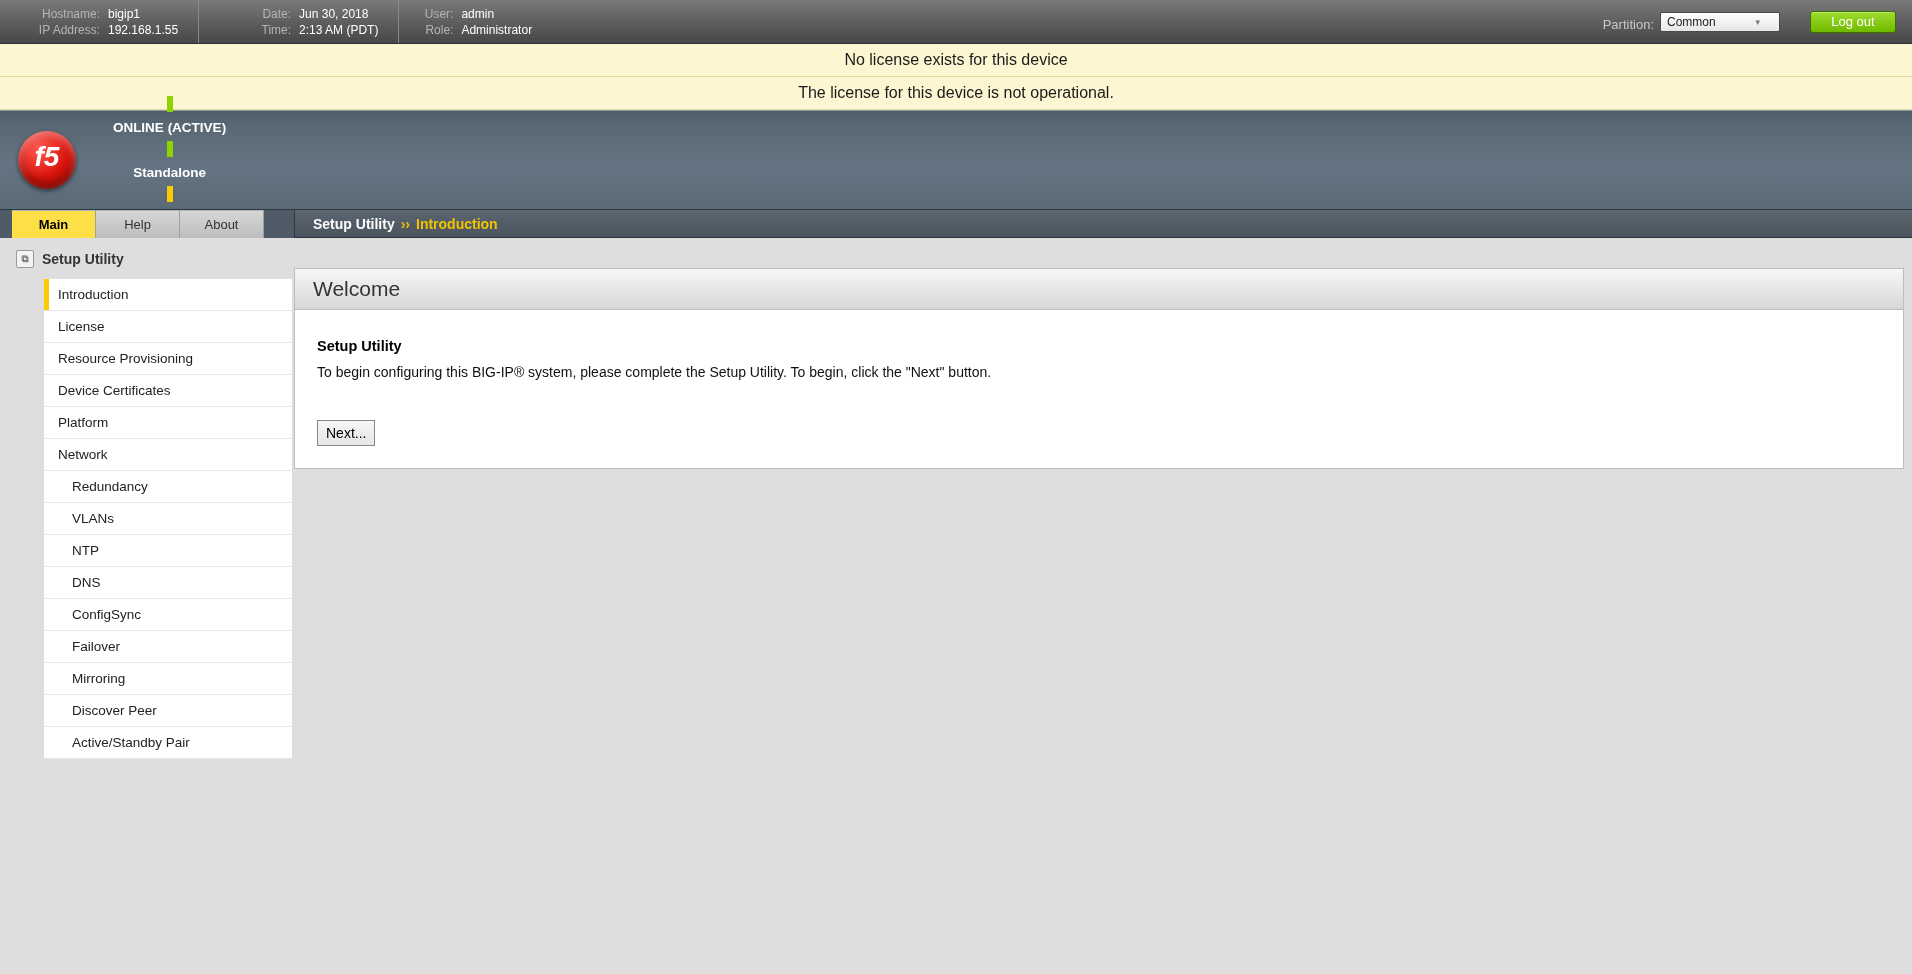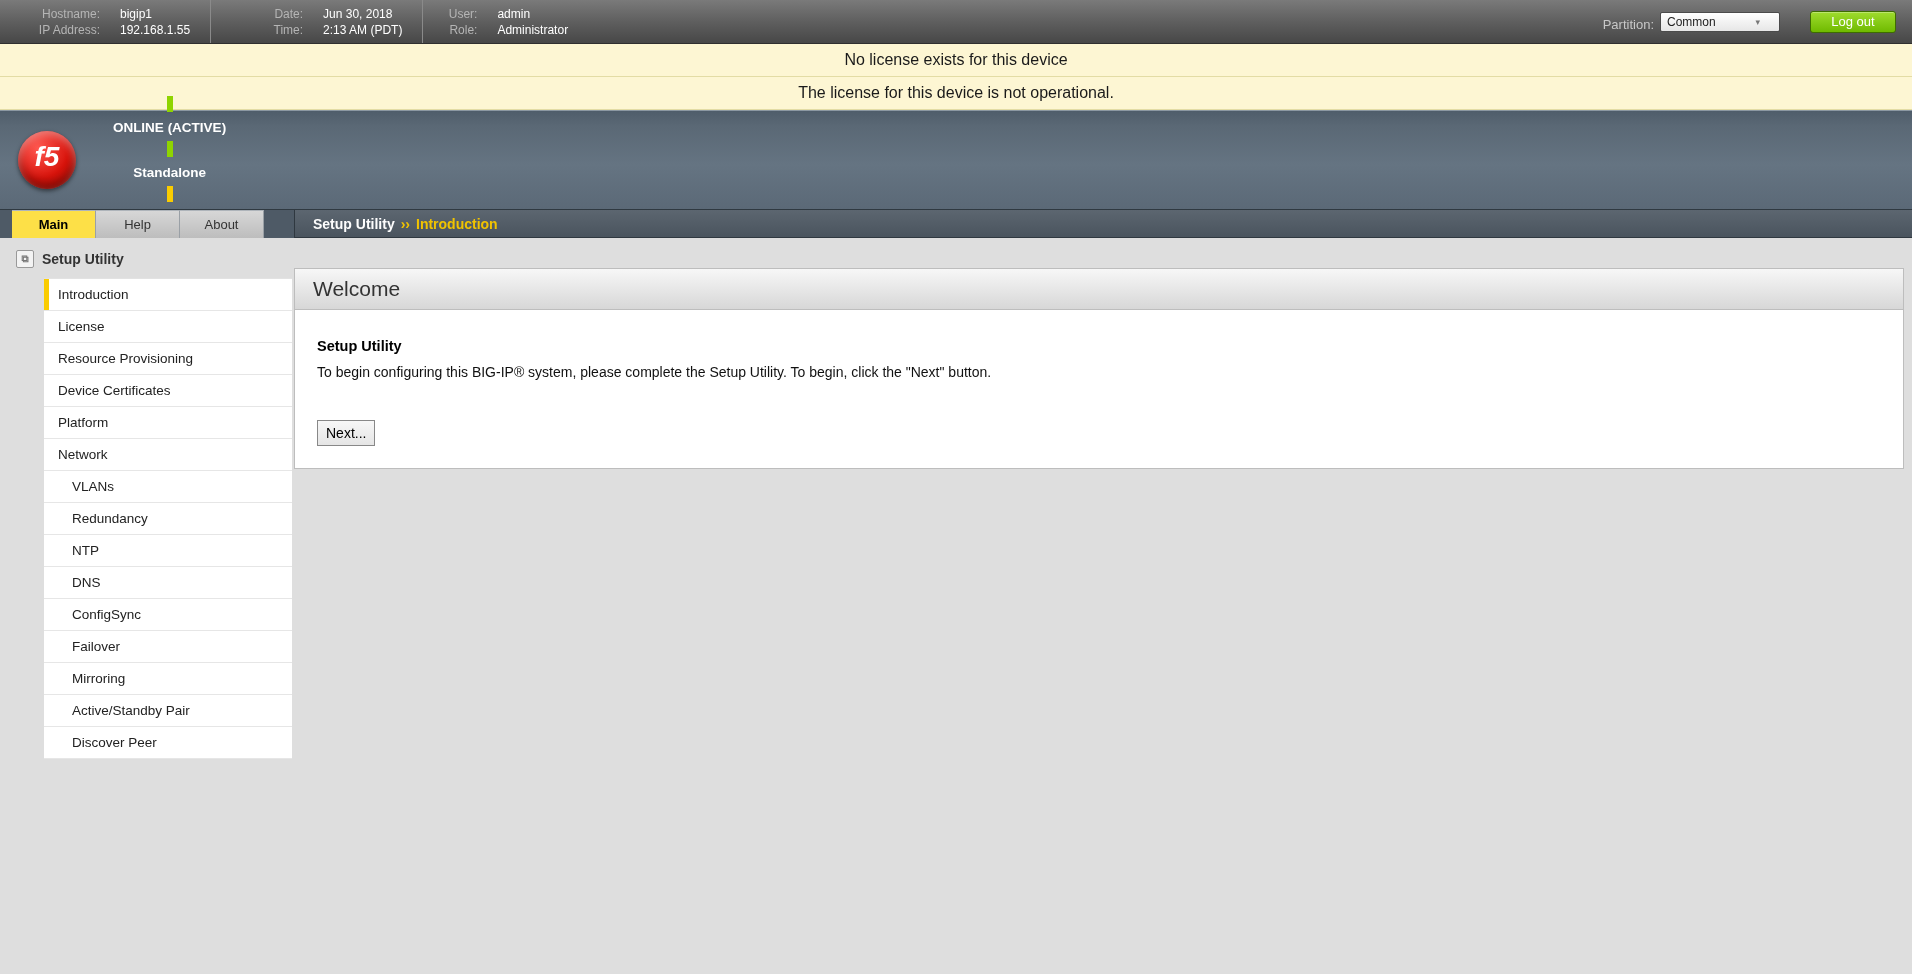--- a/index.html
+++ b/index.html
@@ -24,21 +24,21 @@
     display: flex;
     flex-direction: column;
     gap: 2px;
     padding-right: 20px;
     margin-right: 14px;
     border-right: 1px solid #8a8a8a;
     height: 100%;
     justify-content: center;
   }
   .topbar .group:last-of-type { border-right: none; }
-  .topbar .row { display: flex; gap: 20px; line-height: 14px; }
+  .topbar .row { display: flex; gap: 8px; line-height: 14px; }
   .topbar .label { color: #b5b5b5; min-width: 78px; text-align: right; font-size: 12px; }
   .topbar .value { color: #ffffff; font-size: 12px; }
   .topbar-spacer { flex: 1; }
 
   .partition-wrap {
     display: flex; align-items: flex-end; gap: 6px;
     margin-right: 30px;
   }
   .partition-wrap .plabel { color: #c8c8c8; font-size: 13px; }
   .partition-select {
@@ -318,29 +318,29 @@
       <span class="nav-icon">⧉</span>
       <span>Setup Utility</span>
     </div>
     <ul class="nav-list">
       <li class="active">Introduction</li>
       <li>License</li>
       <li>Resource Provisioning</li>
       <li>Device Certificates</li>
       <li>Platform</li>
       <li>Network</li>
+      <li class="sub">Redundancy</li>
       <li class="sub">VLANs</li>
-      <li class="sub">Redundancy</li>
       <li class="sub">NTP</li>
       <li class="sub">DNS</li>
       <li class="sub">ConfigSync</li>
       <li class="sub">Failover</li>
       <li class="sub">Mirroring</li>
+      <li class="sub">Discover Peer</li>
       <li class="sub">Active/Standby Pair</li>
-      <li class="sub">Discover Peer</li>
     </ul>
   </div>
 
   <div class="content">
     <div class="panel">
       <div class="panel-header">Welcome</div>
       <div class="panel-body">
         <h3>Setup Utility</h3>
         <p>To begin configuring this BIG-IP® system, please complete the Setup Utility. To begin, click the "Next" button.</p>
         <button class="next-btn">Next...</button>

